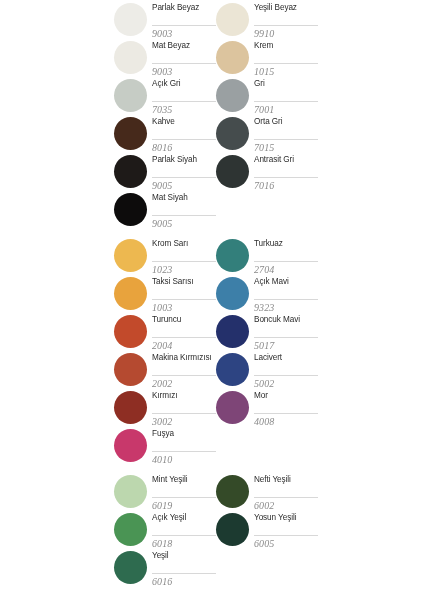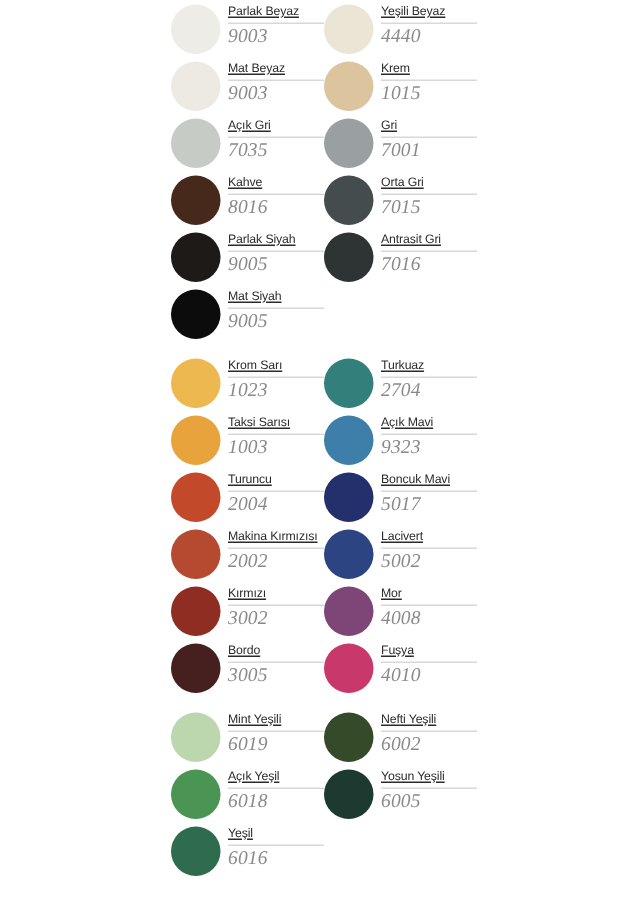--- a/index.html
+++ b/index.html
@@ -54,26 +54,25 @@
     padding-top: 1px;
     min-width: 0;
   }
   .swatch-name {
     font-size: 8.2px;
     line-height: 10px;
     color: #2b2b2b;
     font-family: "Liberation Sans", sans-serif;
     white-space: nowrap;
     letter-spacing: -0.08px;
-    padding-bottom: 2px;
+    padding-bottom: 12px;
     border-bottom: 1px solid #d8d8d8;
-    text-decoration: underline;
   }
   .swatch-code {
-    font-size: 13px;
+    font-size: 10px;
     line-height: 10px;
     color: #8a8a8a;
     font-style: italic;
     font-family: "Liberation Serif", serif;
     margin-top: 3px;
     letter-spacing: 0.1px;
   }
 </style>
 </head>
 <body>
@@ -85,21 +84,21 @@
           <div class="swatch-dot" style="background: rgb(237, 236, 231);"></div>
           <div class="swatch-info">
             <div class="swatch-name">Parlak Beyaz</div>
             <div class="swatch-code">9003</div>
           </div>
         </div>
         <div class="swatch-row">
           <div class="swatch-dot" style="background: rgb(235, 229, 213);"></div>
           <div class="swatch-info">
             <div class="swatch-name">Yeşili Beyaz</div>
-            <div class="swatch-code">4440</div>
+            <div class="swatch-code">9910</div>
           </div>
         </div>
         <div class="swatch-row">
           <div class="swatch-dot" style="background: rgb(236, 234, 227);"></div>
           <div class="swatch-info">
             <div class="swatch-name">Mat Beyaz</div>
             <div class="swatch-code">9003</div>
           </div>
         </div>
         <div class="swatch-row">
@@ -221,27 +220,20 @@
           <div class="swatch-info">
             <div class="swatch-name">Kırmızı</div>
             <div class="swatch-code">3002</div>
           </div>
         </div>
         <div class="swatch-row">
           <div class="swatch-dot" style="background: rgb(126, 69, 119);"></div>
           <div class="swatch-info">
             <div class="swatch-name">Mor</div>
             <div class="swatch-code">4008</div>
-          </div>
-        </div>
-        <div class="swatch-row">
-          <div class="swatch-dot" style="background: rgb(69, 32, 30);"></div>
-          <div class="swatch-info">
-            <div class="swatch-name">Bordo</div>
-            <div class="swatch-code">3005</div>
           </div>
         </div>
         <div class="swatch-row">
           <div class="swatch-dot" style="background: rgb(200, 56, 107);"></div>
           <div class="swatch-info">
             <div class="swatch-name">Fuşya</div>
             <div class="swatch-code">4010</div>
           </div>
         </div>
       </div>

